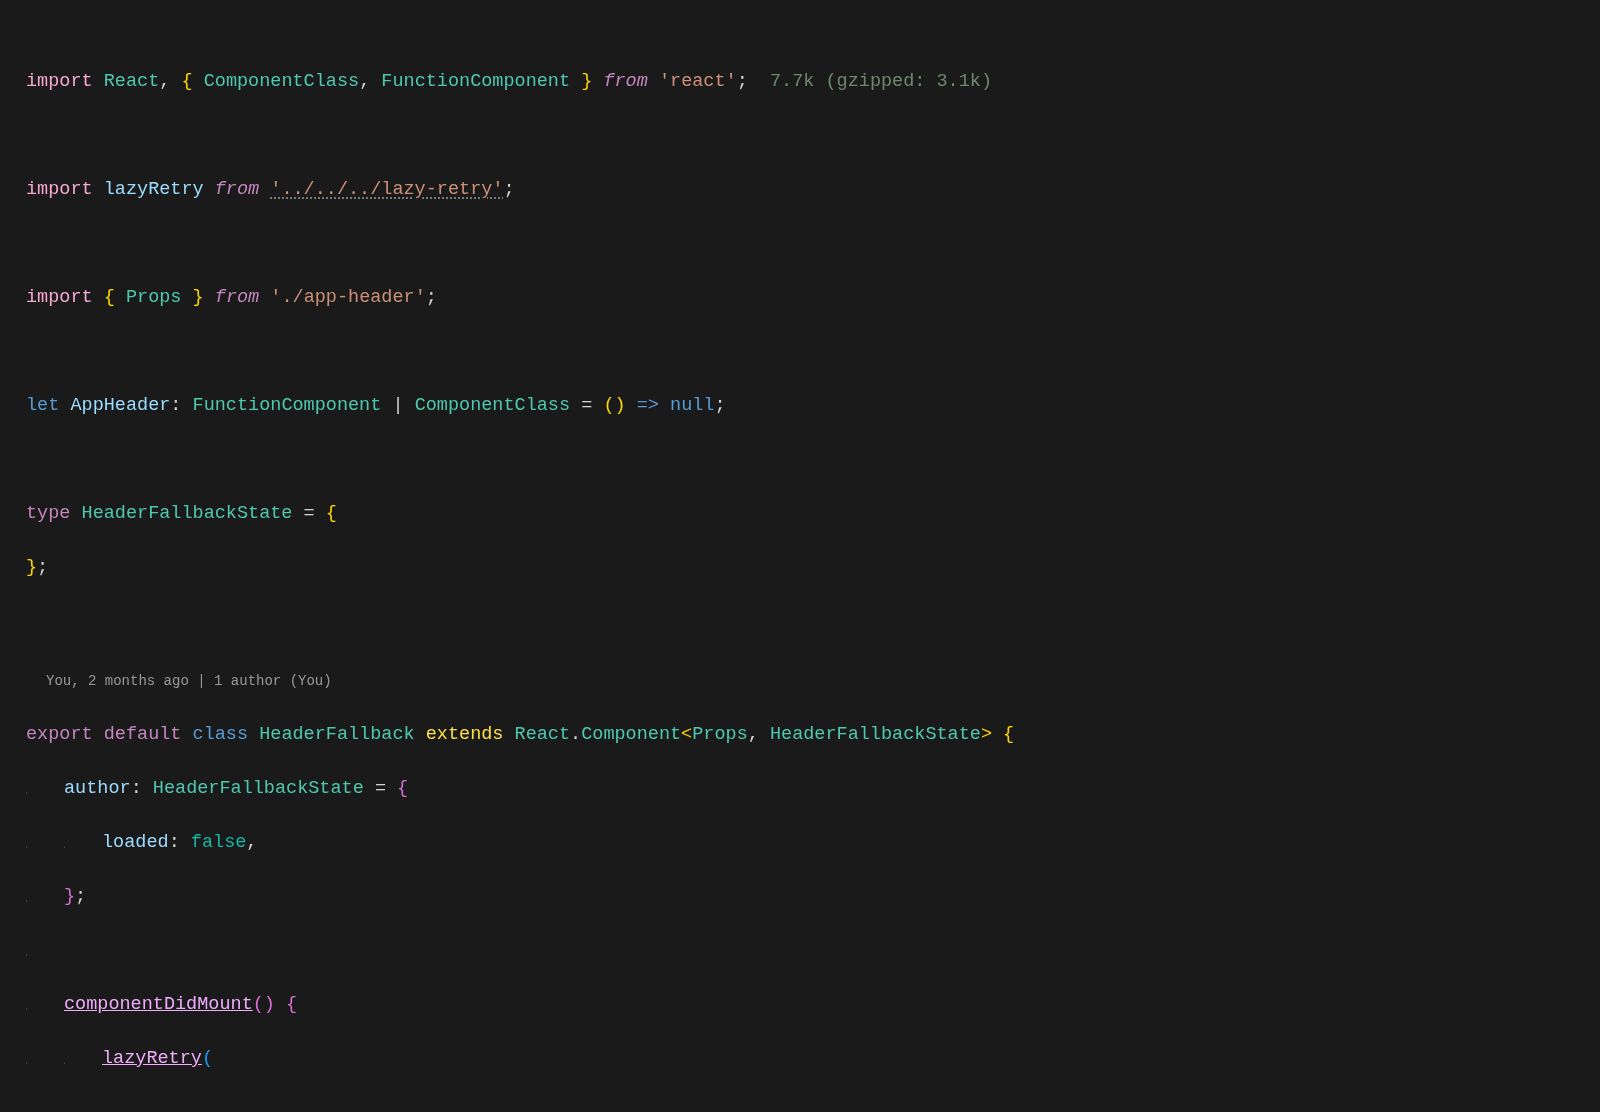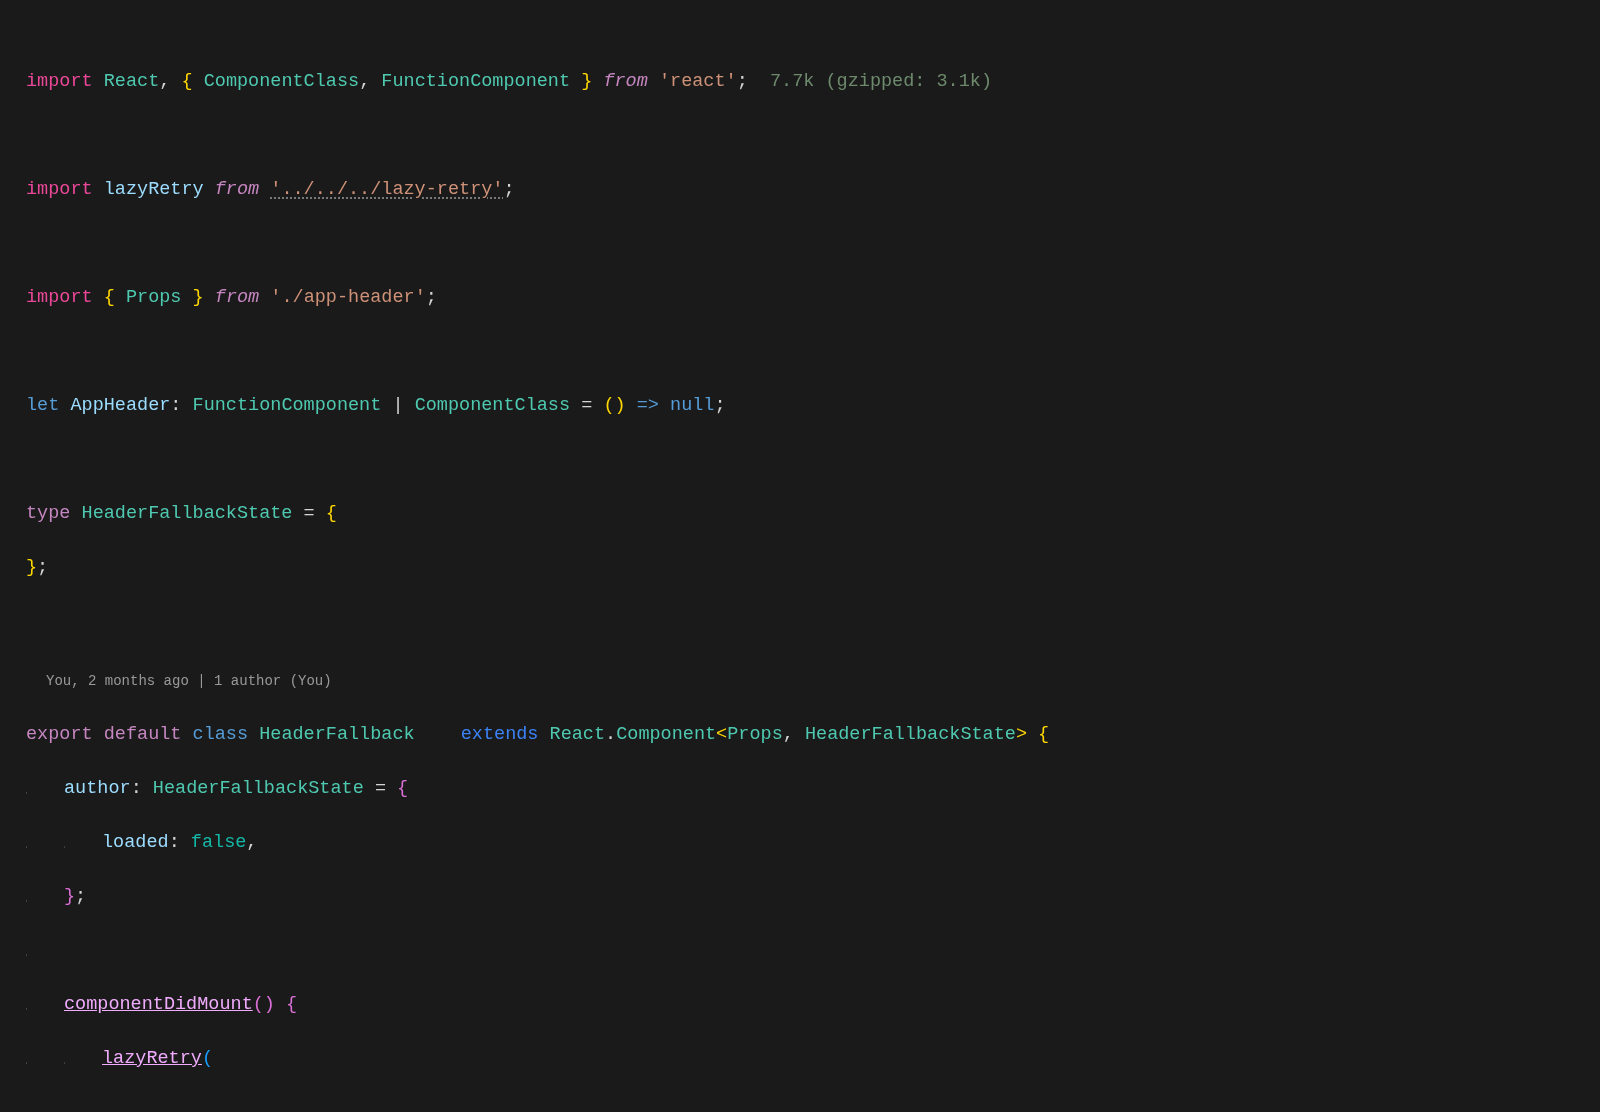--- a/index.html
+++ b/index.html
@@ -12,28 +12,28 @@
     line-height: 27px;
     width: 1600px;
     height: 1112px;
     overflow: hidden;
   }
   .editor {
     padding: 14px 0 0 26px;
     white-space: pre;
   }
   .line { display: block; min-height: 27px; }
-  .tok-keyword-import { color: #ec4899; margin-top: 42px; }
+  .tok-keyword-import { color: #f9a8d4; margin-top: 42px; }
   .tok-keyword-from   { color: #c586c0; font-style: italic; }
   .tok-keyword-let    { color: #569cd6; }
   .tok-keyword-type   { color: #c586c0; }
   .tok-keyword-export { color: #c586c0; }
   .tok-keyword-default{ color: #c586c0; }
   .tok-keyword-class  { color: #569cd6; }
-  .tok-keyword-extends{ color: #3b82f6; margin-left: 35px; }
+  .tok-keyword-extends{ color: #fde047; }
   .tok-keyword-boolean{ color: #4ec9b0; }
   .tok-keyword-null   { color: #569cd6; }
   .tok-keyword-false  { color: #14b8a6; }
   .tok-identifier-module { color: #4ec9b0; }
   .tok-identifier-type   { color: #4ec9b0; }
   .tok-identifier-var    { color: #9cdcfe; }
   .tok-identifier-prop   { color: #9cdcfe; }
   .tok-identifier-func   { color: #f0abfc; text-decoration: underline; }
   .tok-string   { color: #ce9178; }
   .tok-punct    { color: #d4d4d4; }

